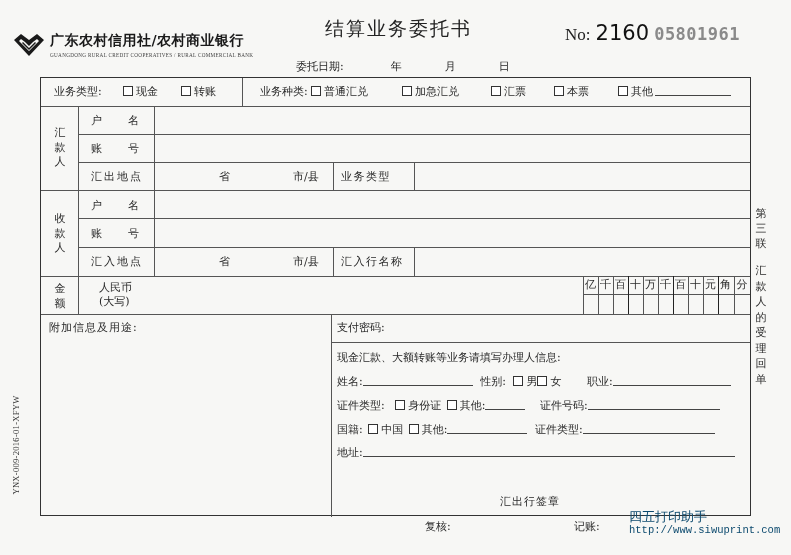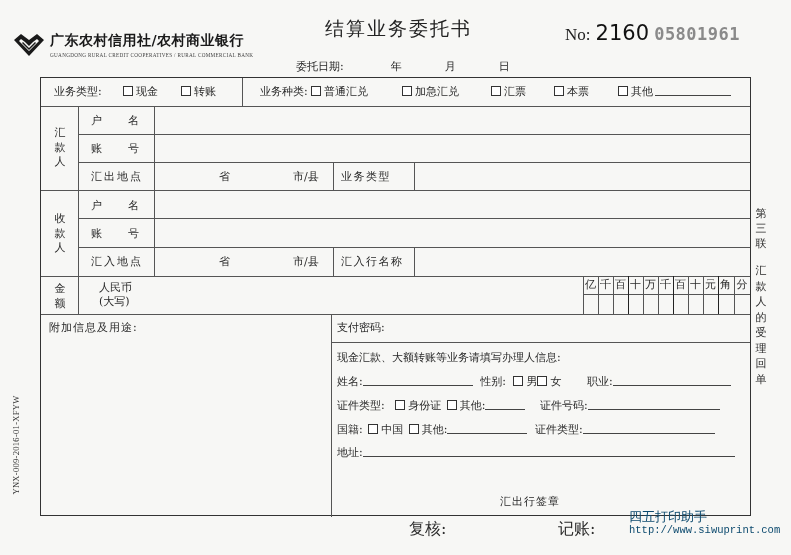--- a/index.html
+++ b/index.html
@@ -26,21 +26,21 @@
   .form { left: 40px; top: 77px; width: 711px; height: 439px; border: 1.5px solid #333; }
   .hl { position: absolute; height: 0; border-top: 1px solid #555; }
   .vl { position: absolute; width: 0; border-left: 1px solid #555; }
   .t { position: absolute; font-size: 11px; white-space: nowrap; color: #2a2a2a; }
   .cb { display: inline-block; width: 10px; height: 10px; border: 1px solid #333; vertical-align: -1px; margin-right: 3px; background: #fff; }
   .uline { display: inline-block; border-bottom: 1px solid #444; height: 10px; vertical-align: -1px; }
   .digit-cell { position: absolute; top: 0; height: 18px; font-size: 11px; text-align: center; line-height: 18px; }
   .side { position: absolute; font-size: 11px; width: 14px; line-height: 14.5px; text-align: center; }
   .vert-code { left: 6px; top: 380px; width: 20px; height: 130px; }
   .vert-code span { position: absolute; left: 50%; top: 50%; transform: translate(-50%,-50%) rotate(-90deg); font-family: "Liberation Serif", serif; font-size: 8.5px; white-space: nowrap; letter-spacing: 0.3px; color: #333; }
-  .footer { top: 519px; font-size: 16px; white-space: nowrap; }
+  .footer { top: 519px; font-size: 11px; white-space: nowrap; margin-left: 16px; }
   .watermark { left: 629px; top: 510px; color: #0c4a6e; white-space: nowrap; }
   .watermark .wm-cn { font-family: "DejaVu Sans", sans-serif; font-size: 13px; display: block; line-height: 14px; }
   .watermark .wm-url { font-family: "Liberation Mono", monospace; font-size: 10.5px; display: block; line-height: 13px; }
 </style>
 </head>
 <body>
 
 <div class="abs logo-wrap">
   <svg class="abs logo-icon" viewBox="0 0 34 26">
     <path d="M2 8 L9 2 L17 8 L25 2 L32 8 L17 24 Z" fill="#1a1a1a"></path>

